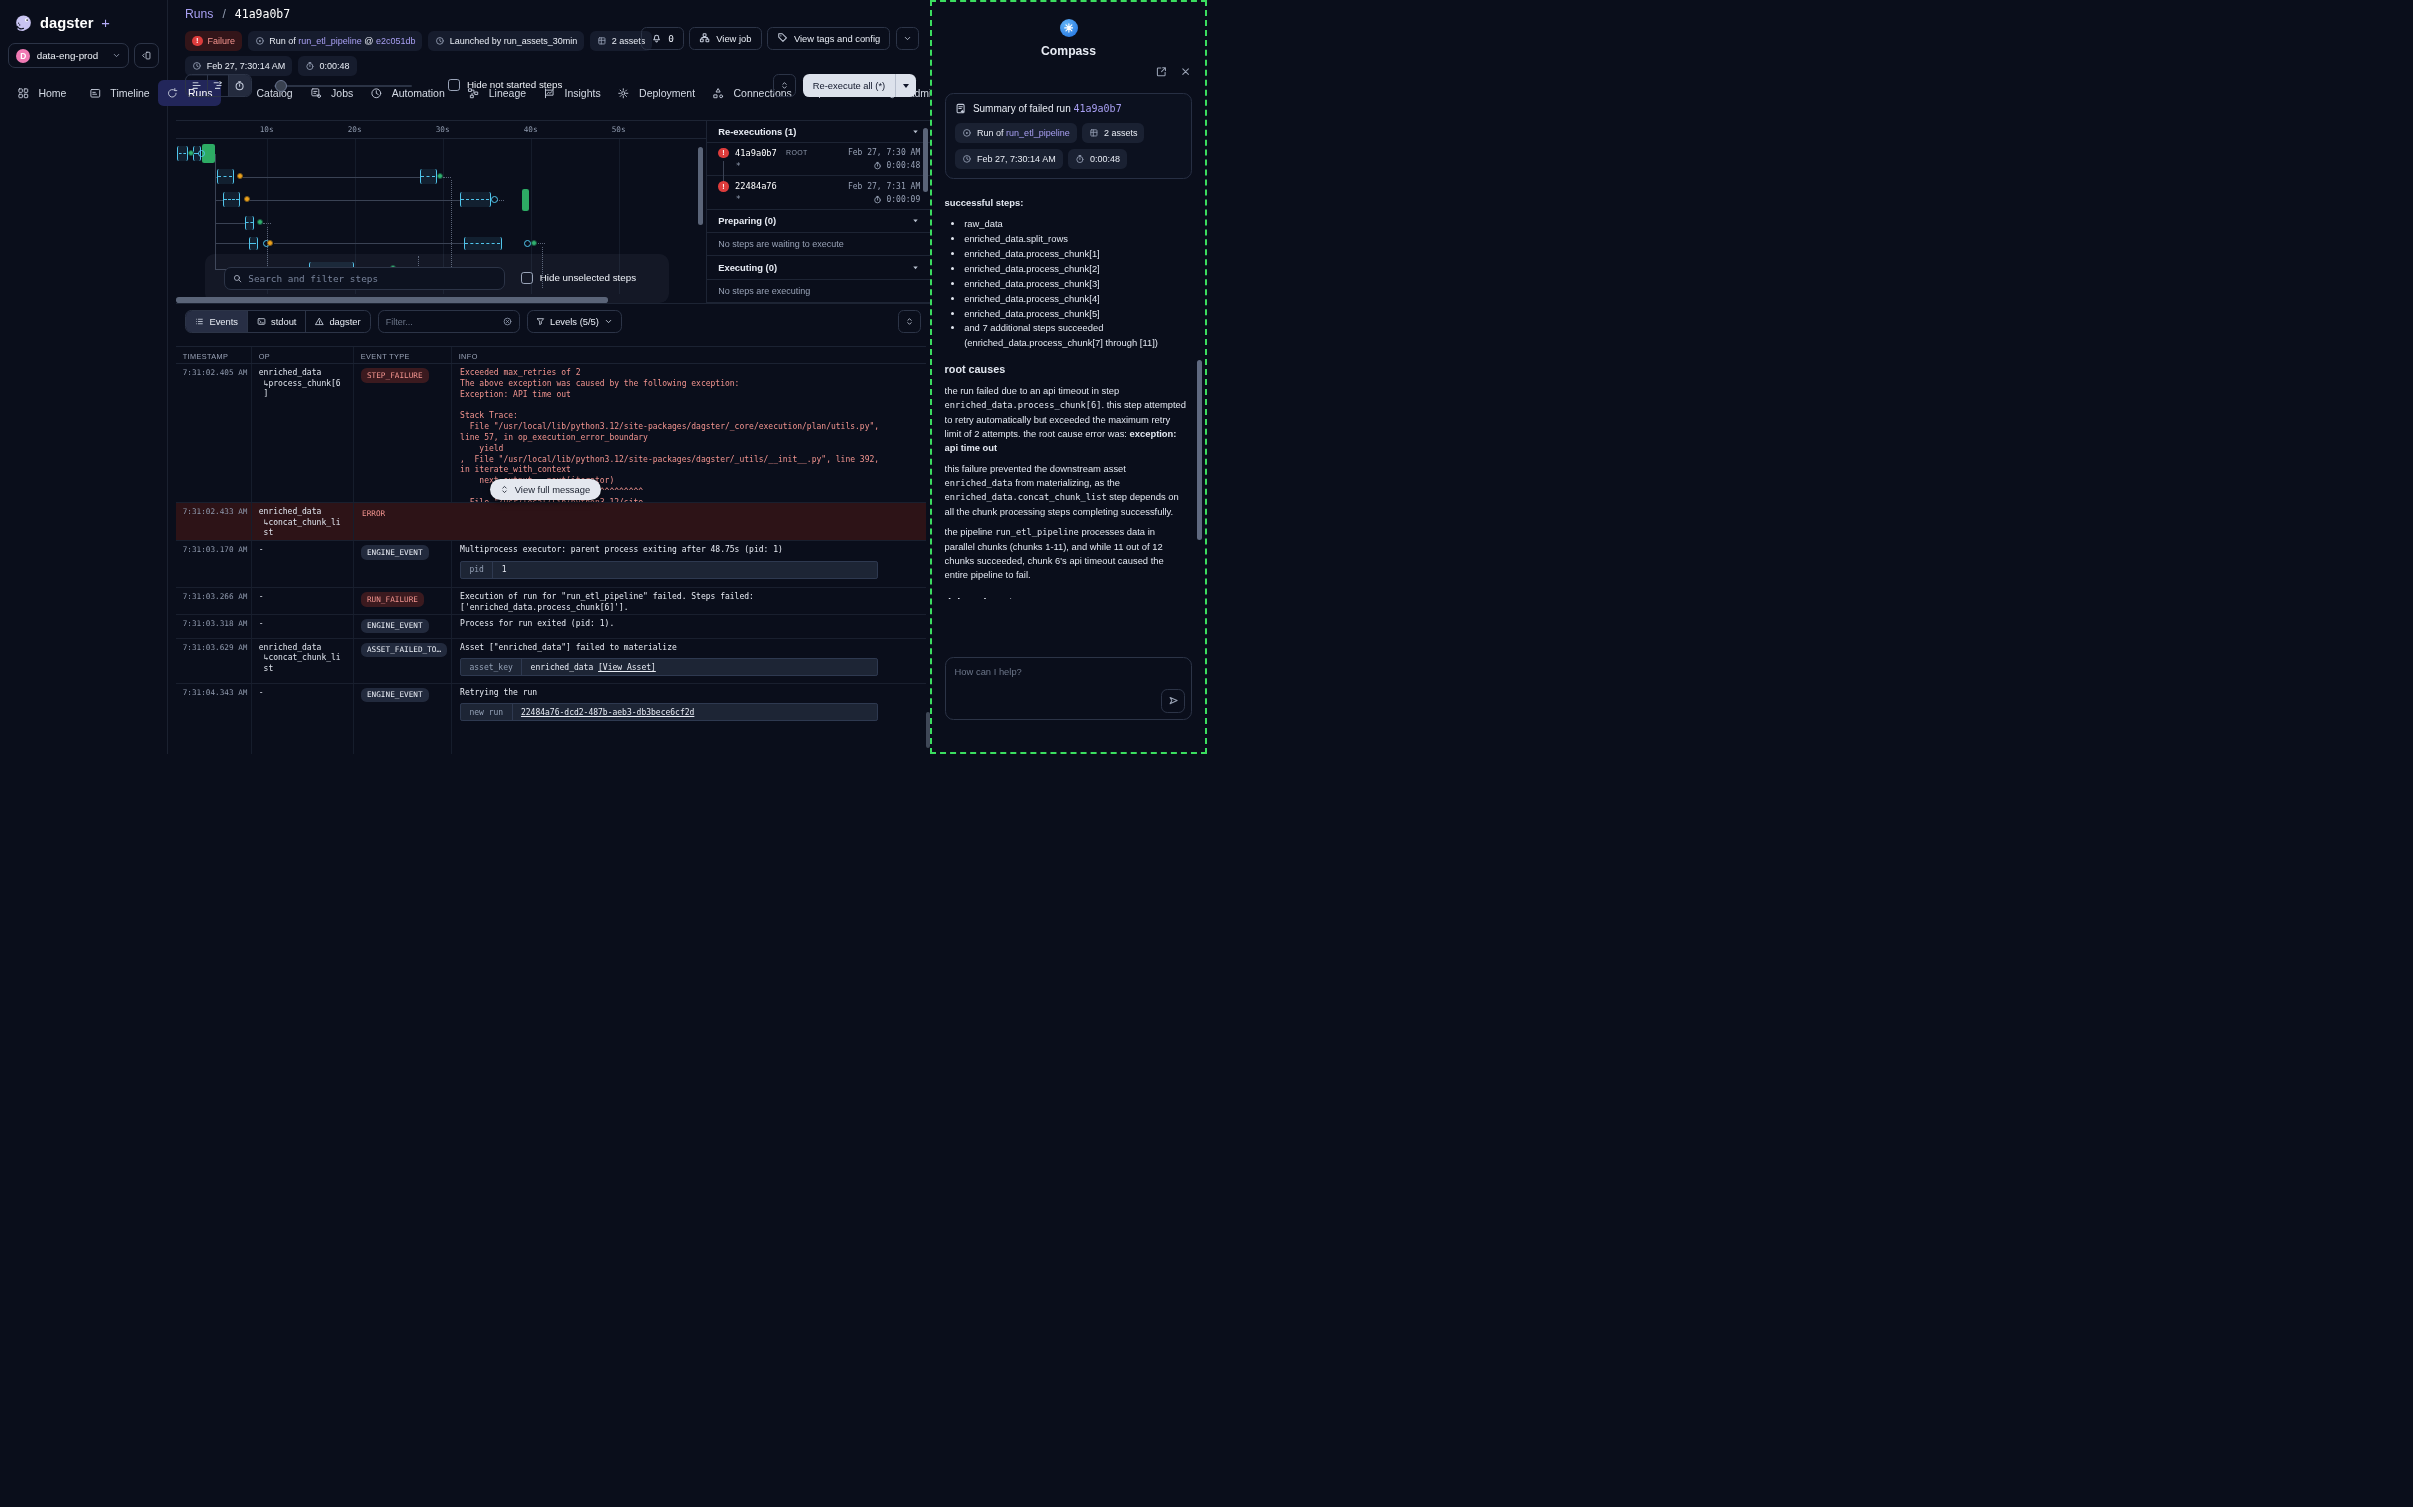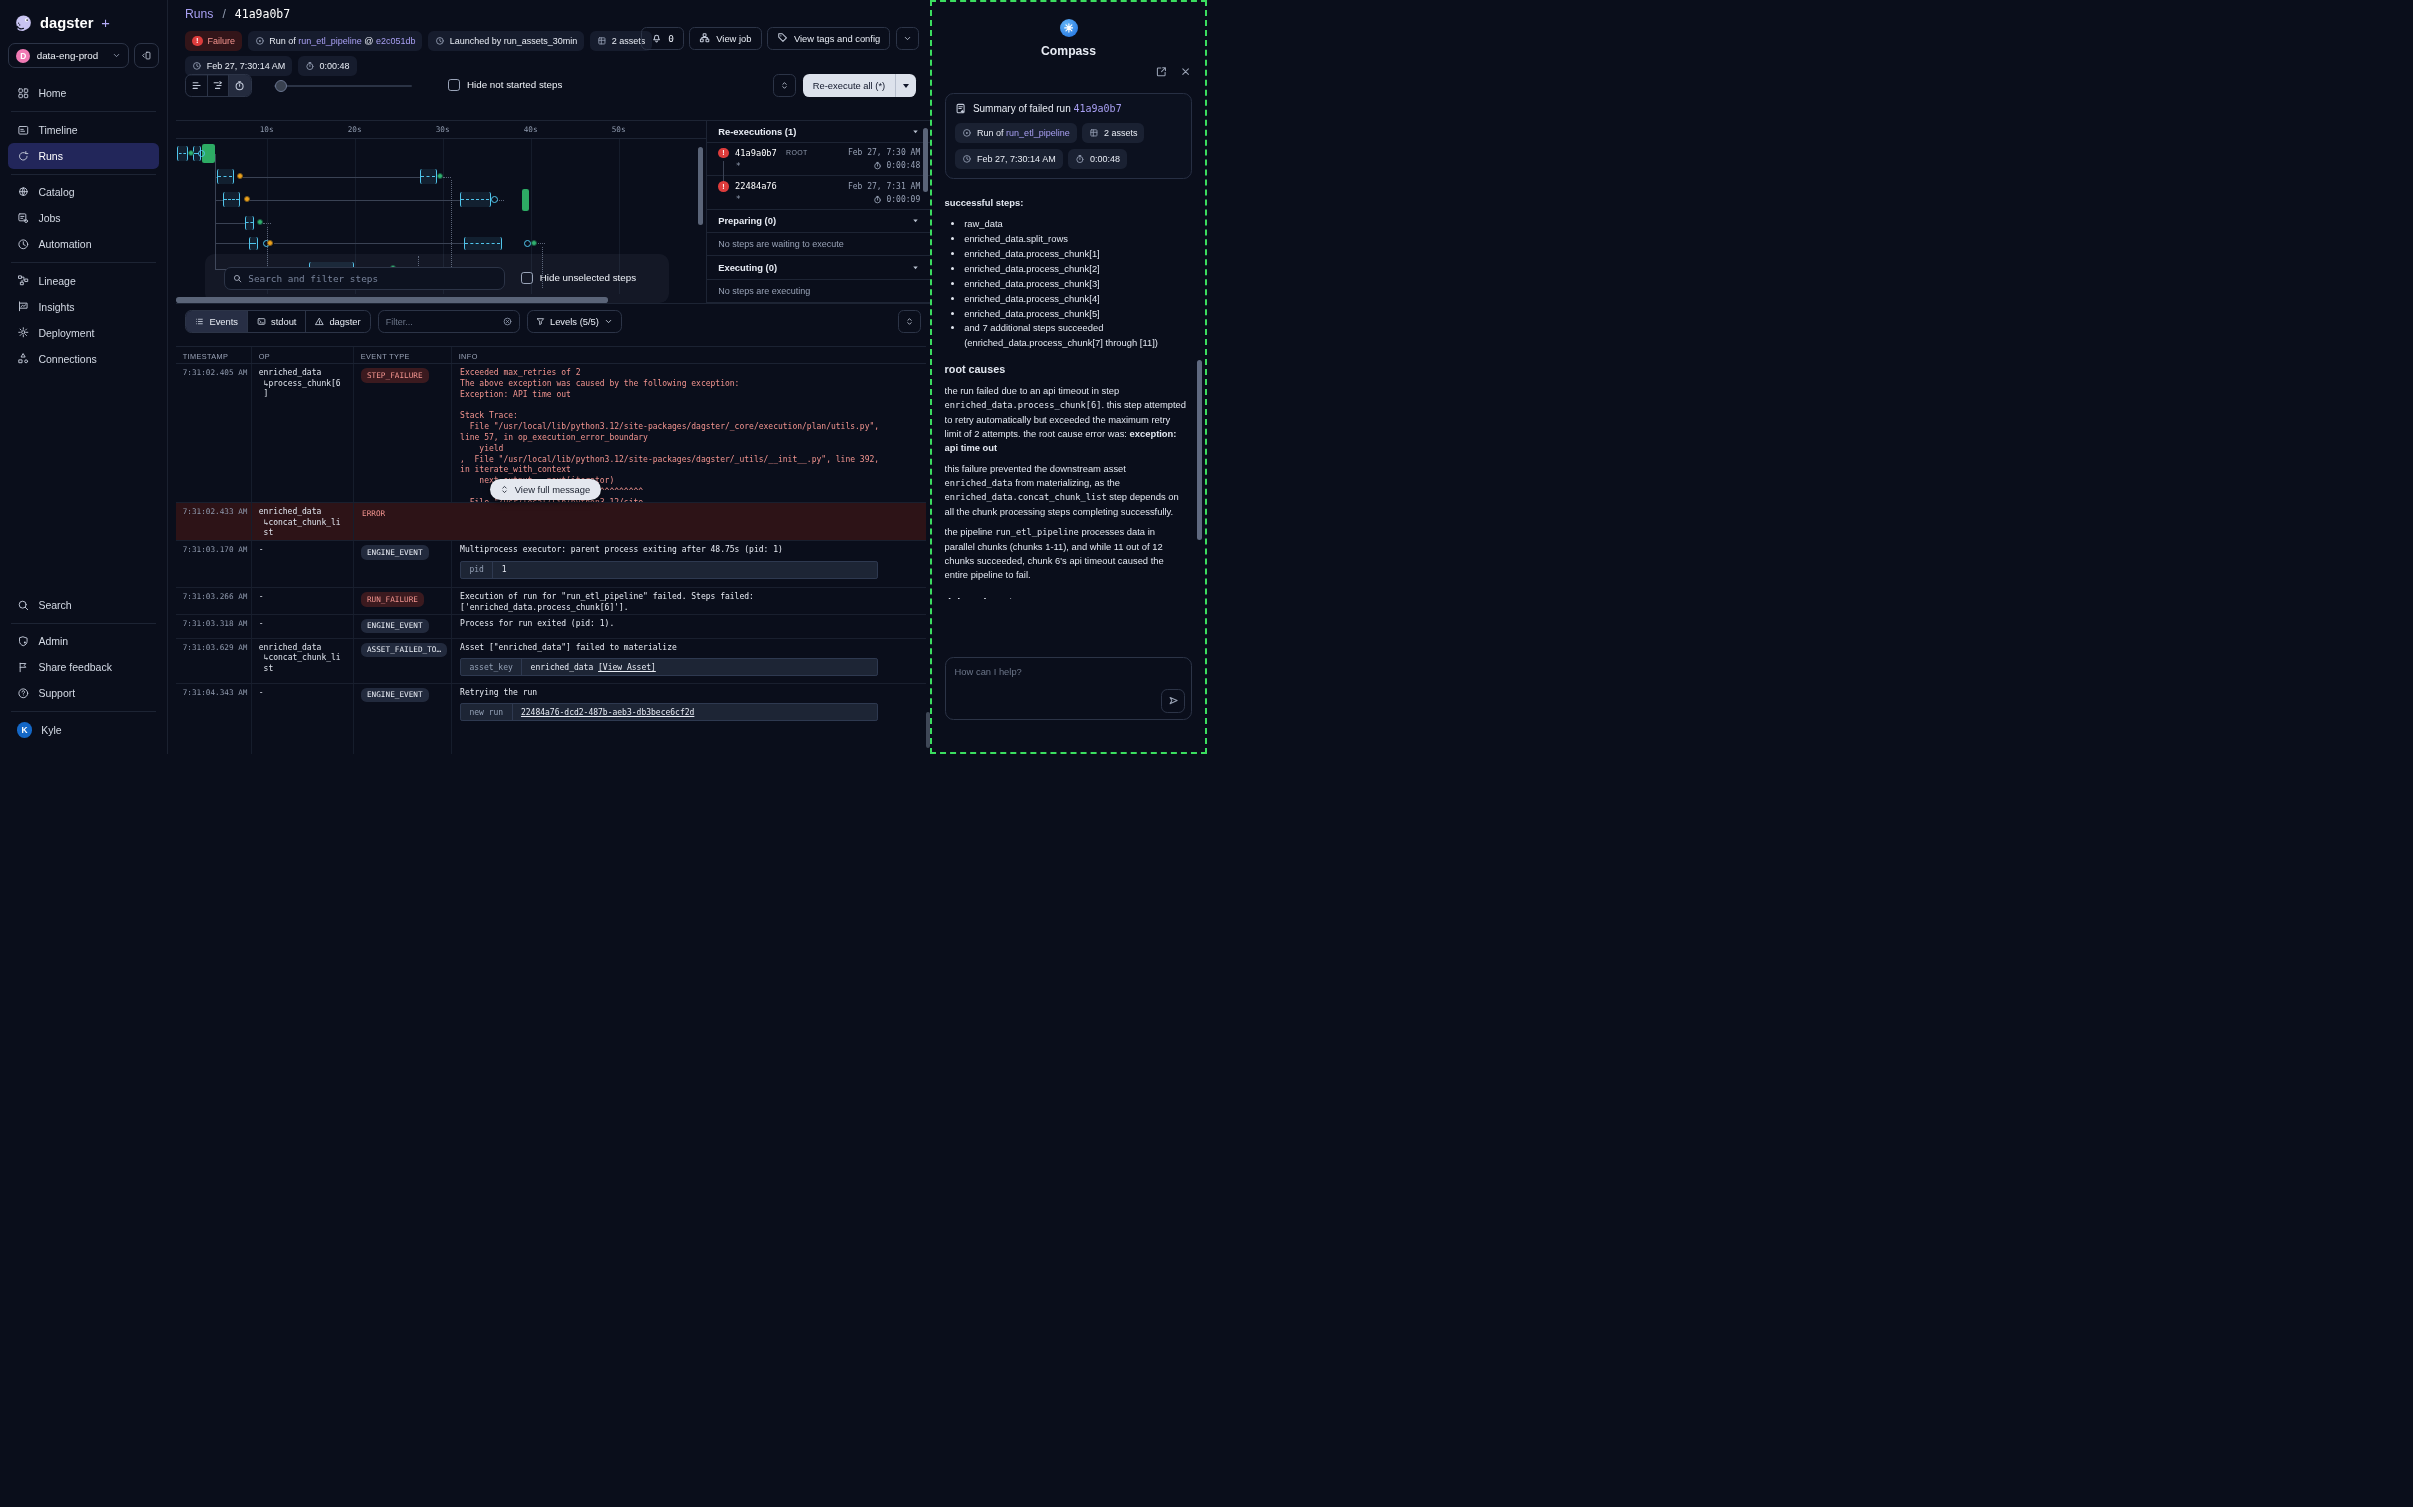--- a/index.html
+++ b/index.html
@@ -18,21 +18,21 @@
   #sidebar { position:absolute; left:0; top:0; width:168px; height:754px; border-right:0.7px solid #1b2130; display:flex; flex-direction:column; padding:9.8px 8.4px 11.2px; }
   .brand { display:flex; align-items:center; gap:6.3px; padding:2.8px 4.2px 9.8px; }
   .brand-word { font-size:14.7px; font-weight:600; letter-spacing:0.1px; color:#fff; }
   .brand-plus { font-size:14.7px; color:#b3aaf5; font-weight:500; margin-left:1.4px; }
   .dep-row { display:flex; gap:5.6px; }
   .dep-select { flex:1; display:flex; align-items:center; gap:6.3px; border:0.7px solid #2c3447; border-radius:7px; height:24.4px; padding:0 7px; cursor:pointer; }
   .dep-avatar { width:14px; height:14px; border-radius:50%; background:#f07ab4; color:#fff; font-size:8.4px; font-weight:700; display:flex; align-items:center; justify-content:center; }
   .dep-label { font-size:9.8px; color:#eef1f7; flex:1; }
   .dep-caret { color:#9aa3b6; font-size:7.7px; }
   .collapse-btn { width:24.4px; height:24.4px; border:0.7px solid #2c3447; border-radius:7px; display:flex; align-items:center; justify-content:center; color:#c8cfdd; cursor:pointer; }
-  nav { margin-top:12.6px; display:flex; flex-direction:column; flex:1; }
+  nav { margin-top:12.6px; display:flex; flex-direction:row; flex:1; }
   .nav-item { height:26px; display:flex; align-items:center; gap:9px; padding:0 8.4px; border-radius:5.6px; color:#d4dae5; font-size:10.5px; cursor:pointer; }
   .nav-item .ic-lg { color:#c3cad9; }
   .nav-item.active { background:#22265a; color:#fff; }
   .nav-div { height:0.7px; background:#1d2434; margin:4.9px 2.8px; }
   .nav-spacer { flex:1; }
   .user-avatar { width:15.4px; height:15.4px; border-radius:50%; background:#1467c6; color:#fff; font-size:8.4px; font-weight:700; display:flex; align-items:center; justify-content:center; }
 
   
   #main { position:absolute; left:168px; top:0; width:762px; height:754px; }
   .breadcrumb { position:absolute; left:17px; top:7px; font-size:12.2px; }

